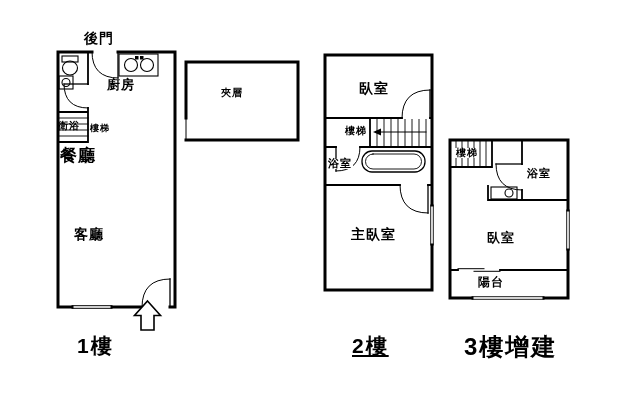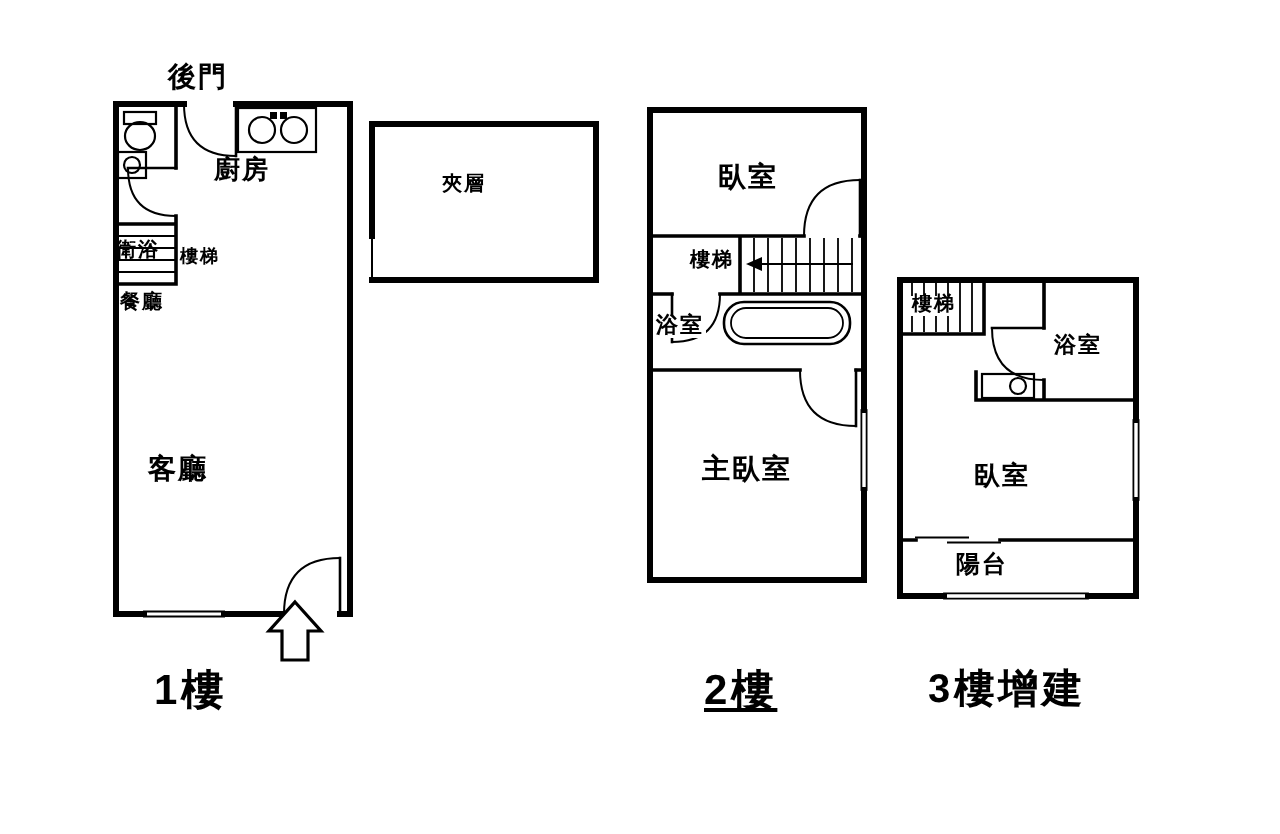--- a/index.html
+++ b/index.html
@@ -150,31 +150,31 @@
       </g>
 
       <polygon points="147.5,301 160.5,315.5 154,315.5 154,330 141,330 141,315.5 134.5,315.5" fill="#ffffff" stroke="#000" stroke-width="1.6"></polygon>
     </g>
   </svg>
 
   <div class="lbl" style="left:84px;top:31px;font-size:14px;">後門</div>
   <div class="lbl" style="left:58px;top:90px;font-size:10px;margin-top:31px;">衛浴</div>
   <div class="lbl" style="left:107px;top:78px;font-size:13px;">廚房</div>
   <div class="lbl" style="left:90px;top:124px;font-size:9px;">樓梯</div>
-  <div class="lbl" style="left:60px;top:147px;font-size:10px;">餐廳</div>
+  <div class="lbl" style="left:60px;top:147px;font-size:17px;">餐廳</div>
   <div class="lbl" style="left:74px;top:227px;font-size:14px;">客廳</div>
   <div class="lbl floorname" style="left:77px;top:307px;">1樓</div>
 
   <div class="lbl" style="left:221px;top:88px;font-size:10px;">夾層</div>
 
   <div class="lbl" style="left:359px;top:81px;font-size:14px;">臥室</div>
   <div class="lbl onhatch" style="left:344px;top:126px;font-size:10px;">樓梯</div>
   <div class="lbl onhatch" style="left:327px;top:158px;font-size:11px;">浴室</div>
   <div class="lbl" style="left:351px;top:227px;font-size:14px;">主臥室</div>
   <div class="lbl floorname" style="left:352px;top:307px;text-decoration:underline;">2樓</div>
 
   <div class="lbl onhatch" style="left:455px;top:148px;font-size:10px;">樓梯</div>
   <div class="lbl" style="left:527px;top:168px;font-size:11px;">浴室</div>
   <div class="lbl" style="left:487px;top:231px;font-size:13px;">臥室</div>
   <div class="lbl" style="left:478px;top:276px;font-size:12px;">陽台</div>
-  <div class="lbl floorname" style="left:464px;top:307px;font-size:20px;">3樓增建</div>
+  <div class="lbl floorname" style="left:464px;top:307px;font-size:24px;">3樓增建</div>
 
 </div>
 
 </body></html>

